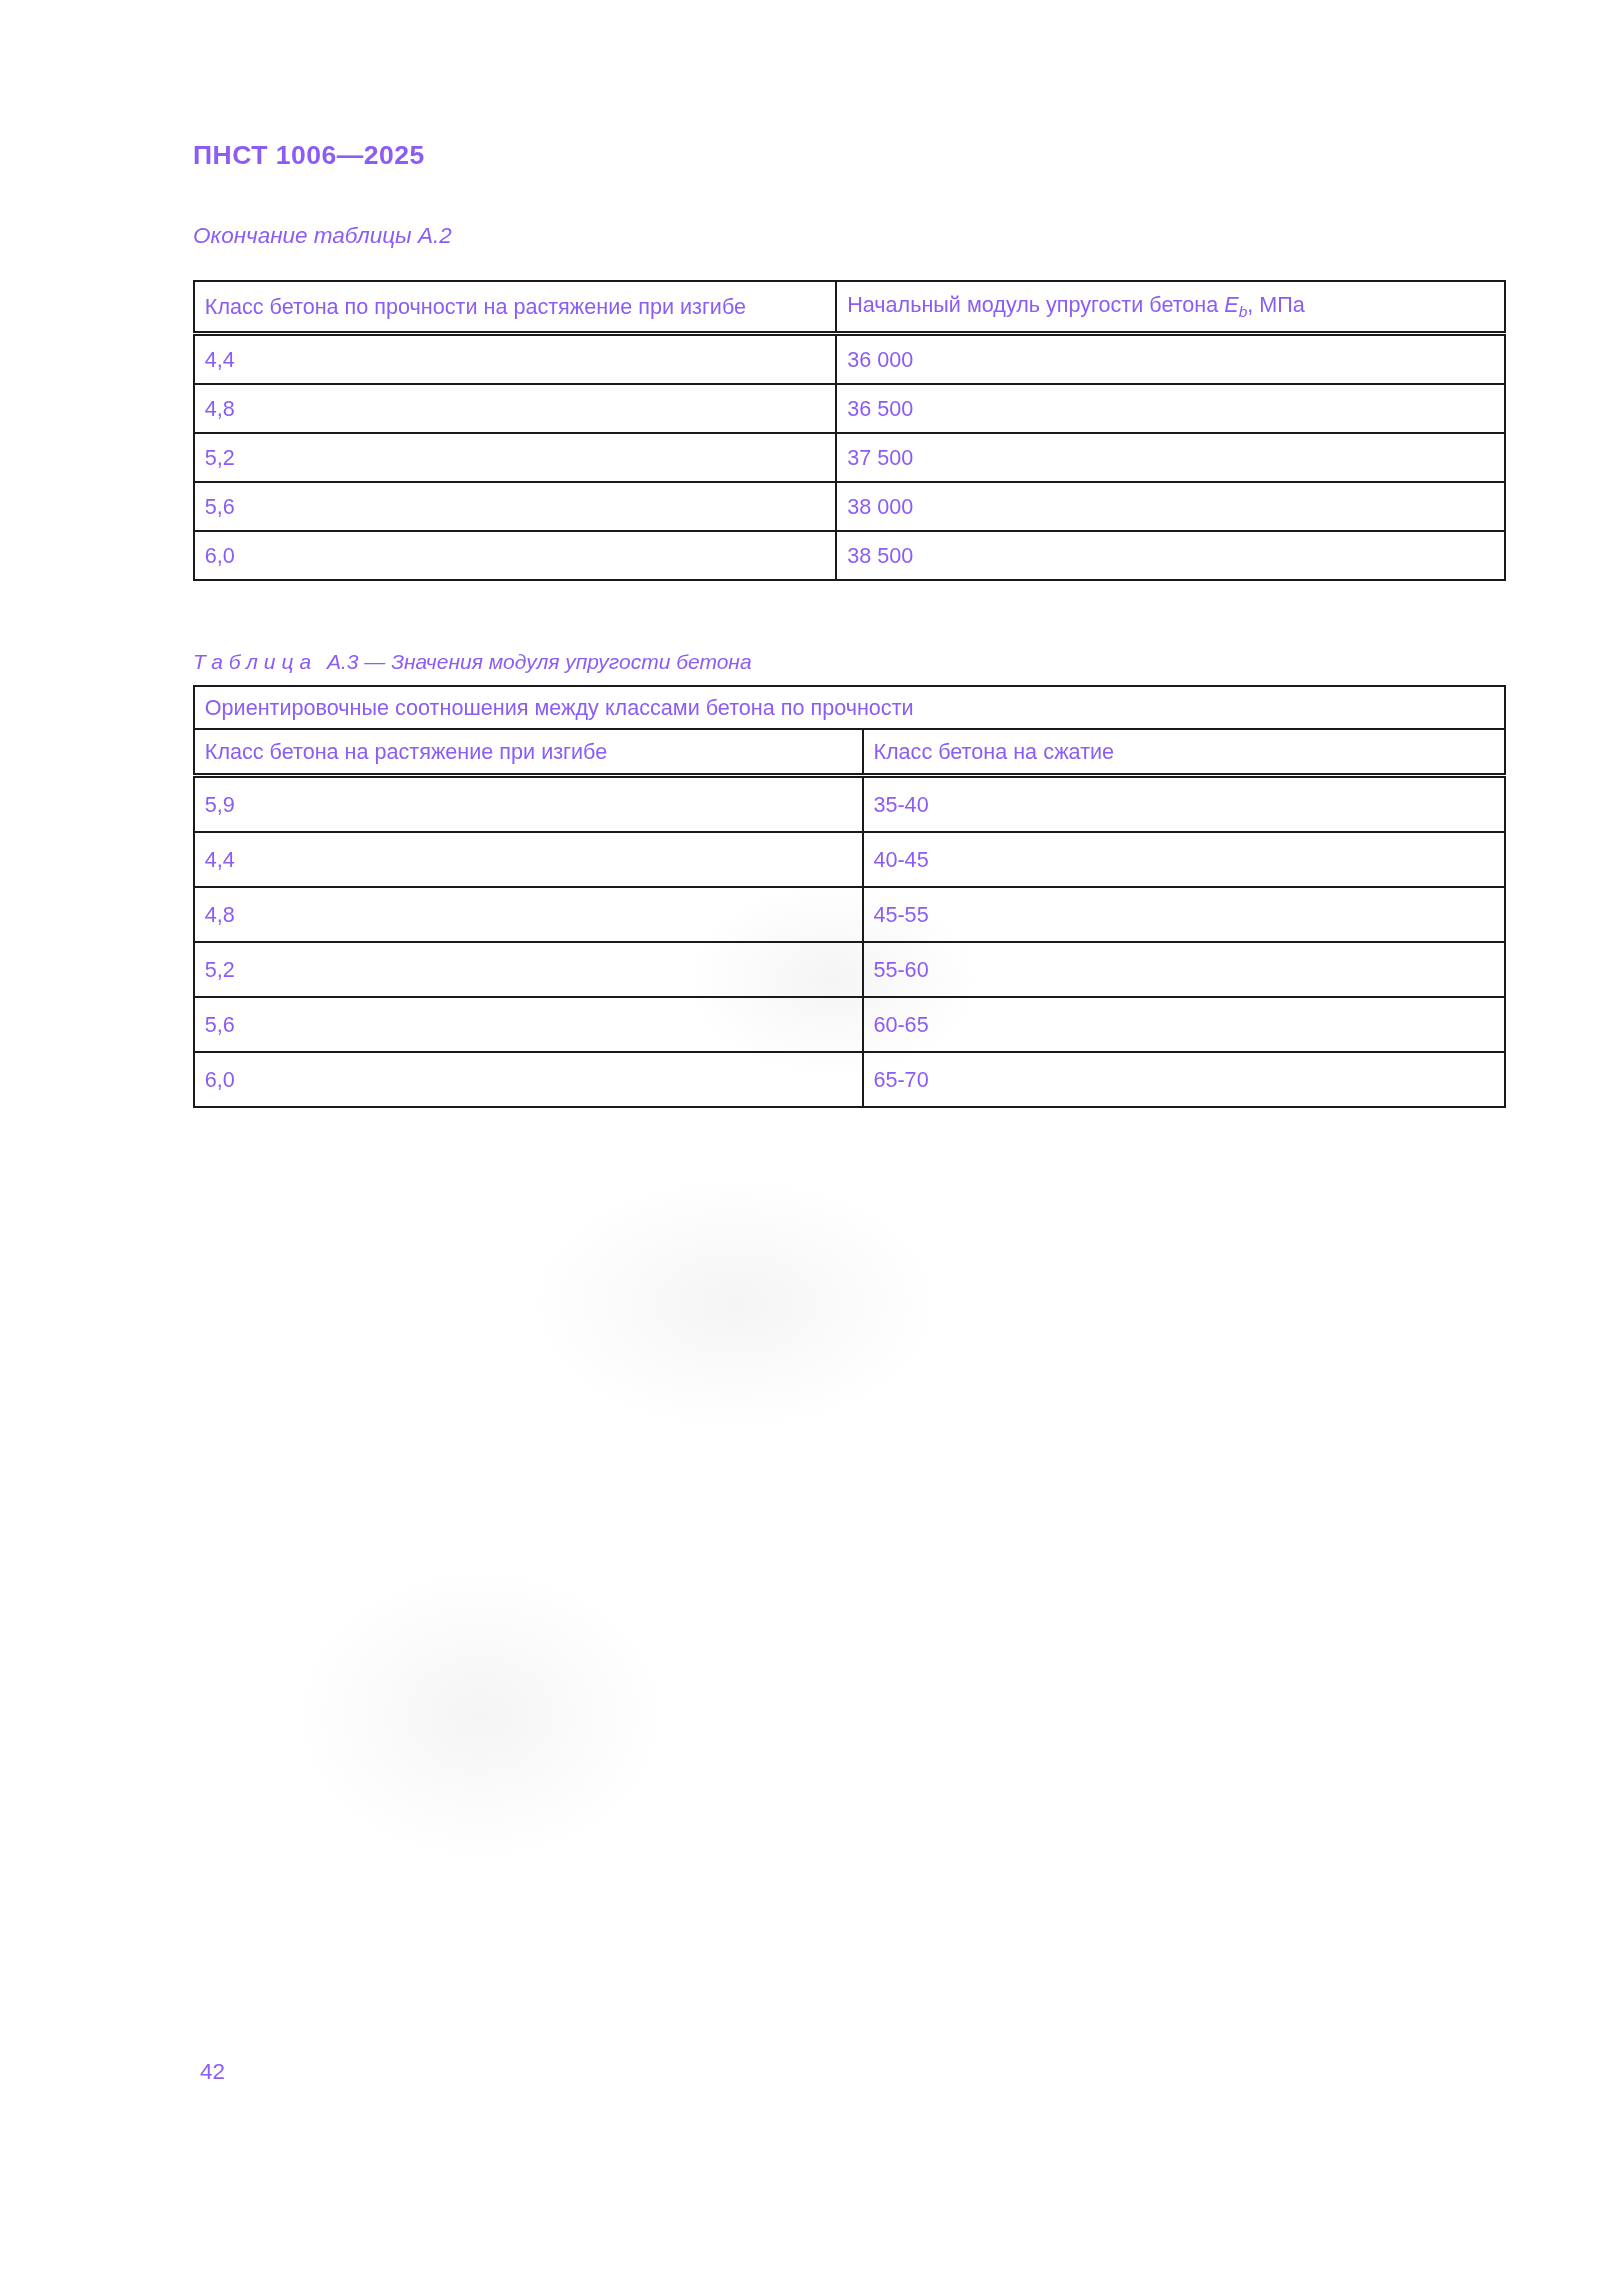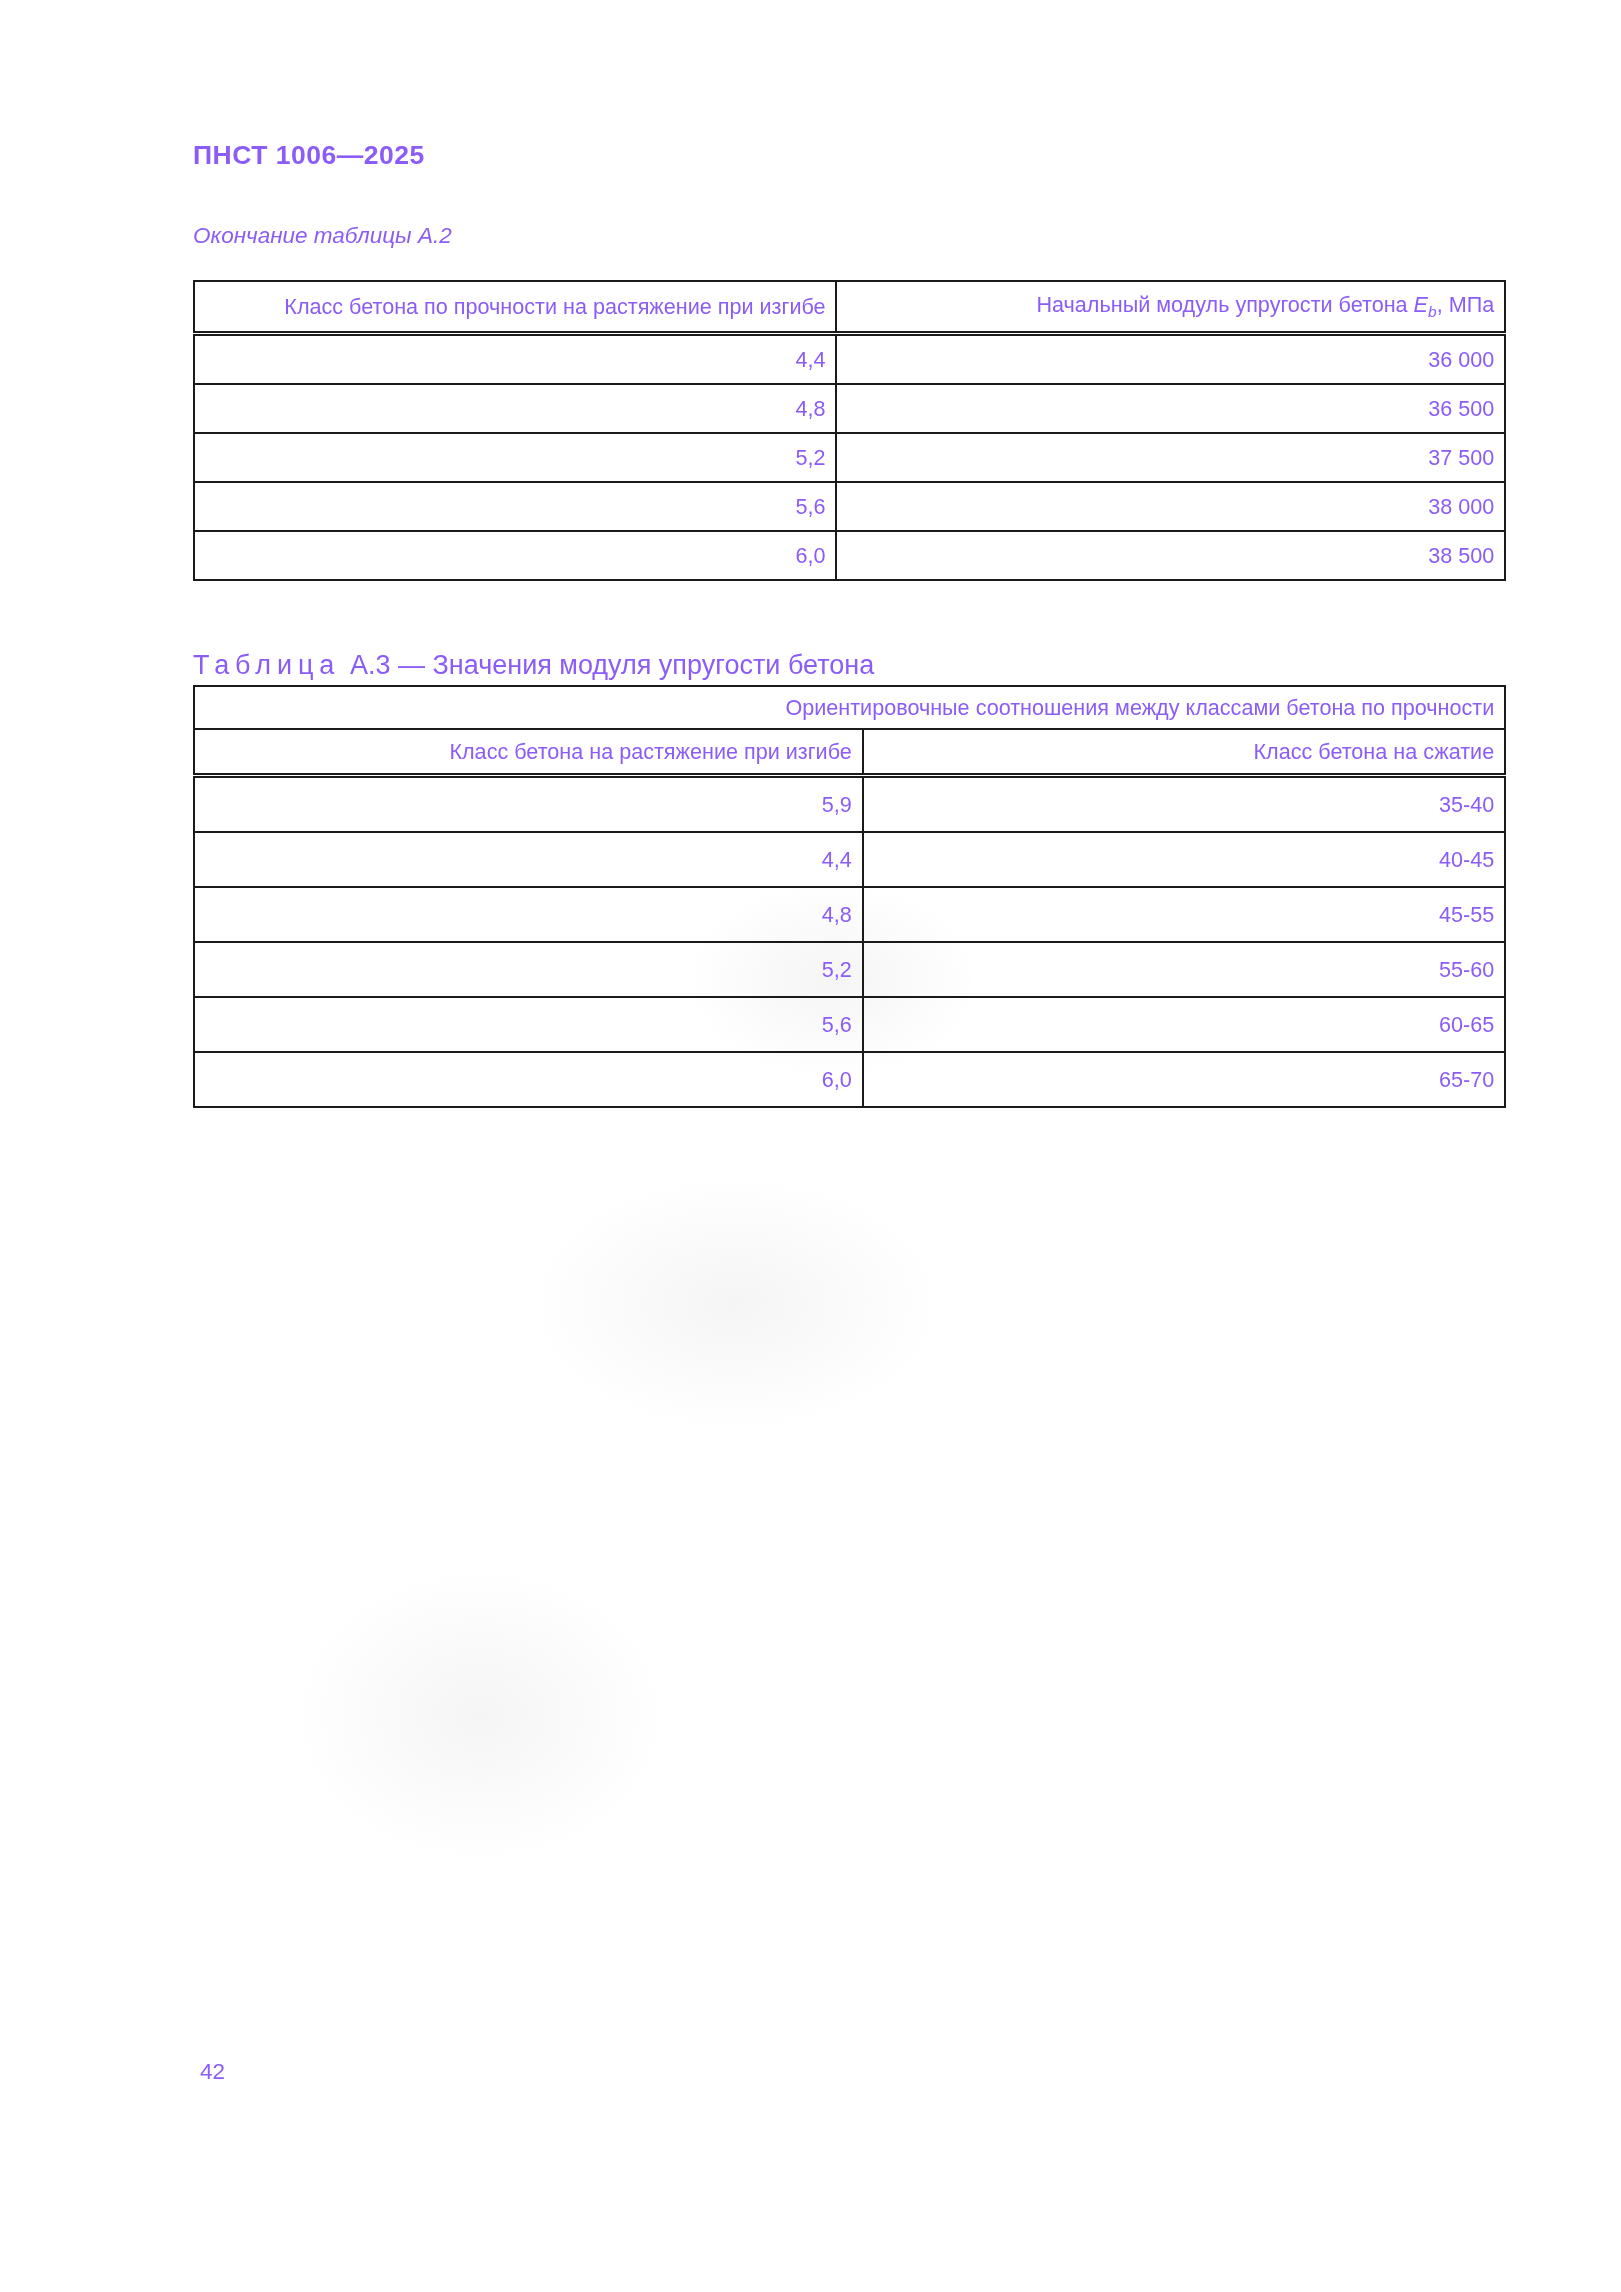--- a/index.html
+++ b/index.html
@@ -41,21 +41,21 @@
   table.gost {
     position: absolute;
     left: 193px;
     width: 1313px;
     border-collapse: collapse;
     table-layout: fixed;
   }
   table.gost td, table.gost th {
     font-weight: normal;
     font-size: 21.6px;
-    text-align: right;
+    text-align: left;
     vertical-align: middle;
     padding: 0 9.8px;
     border-top: 2.9px solid #1a1a1a;
     border-bottom: 2.9px solid #1a1a1a;
     border-left: 2px solid #1a1a1a;
     border-right: 2px solid #1a1a1a;
   }
   table.gost {
     border: 2.9px solid #1a1a1a;
   }
@@ -69,21 +69,22 @@
     top: 610px;
     width: 1353px;
     font-size: 22.5px;
     text-indent: 65px;
     white-space: nowrap;
   }
   .caption-a3 {
     position: absolute;
     left: 193px;
     top: 650px;
-    font-size: 27px;
+    font-size: 21px;
+    font-style: italic;
   }
   .caption-a3 .spaced {
     letter-spacing: 5.9px;
     margin-right: 9.8px;
   }
   #table-a3 { top: 685px; }
   #table-a3 .span-hdr td { height: 41px; }
   #table-a3 .sub-hdr td { height: 43px; border-bottom: 5.9px double #1a1a1a; }
   #table-a3 .row td { height: 53px; }
 

